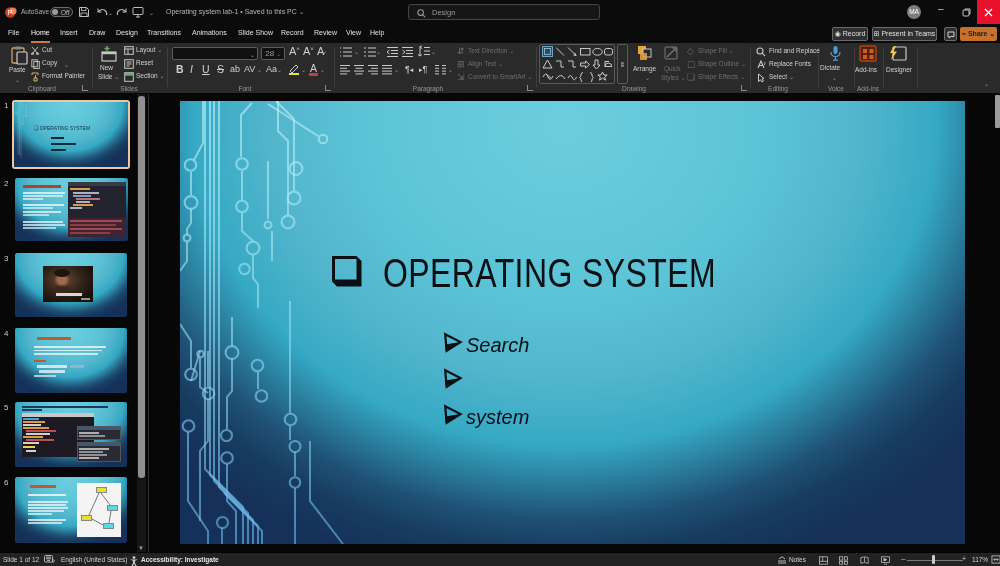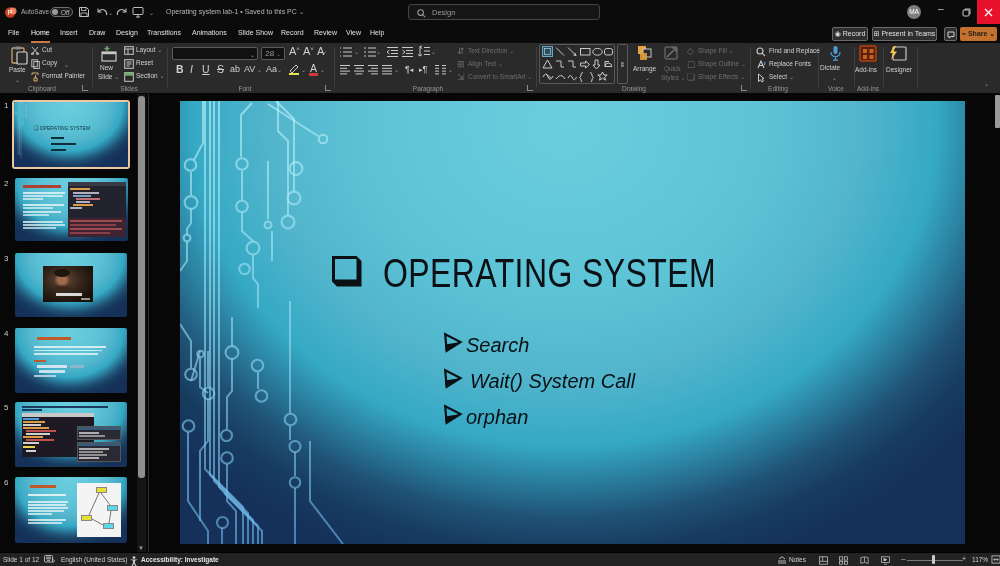--- a/index.html
+++ b/index.html
@@ -567,22 +567,21 @@
   </svg>
   <svg class="abs" style="left:263px;top:303px" width="20" height="21" viewBox="0 0 20 21">
     <path d="M2.2 2.2 L17.5 10 L3.6 18.8 Z" fill="none" stroke="#0b1015" stroke-width="2.2"></path>
     <path d="M3.2 19.6 L17.9 10 L2 12.6 L2 15 Z" fill="#0b1015"></path>
   </svg>
   <svg class="abs" style="left:152px;top:155px" width="30" height="31" viewBox="0 0 30 31">
     <path d="M0 0 H24.5 L29.5 5 V30.5 H5 L0 25.5 Z M3 3 V23.5 H24.5 V3 Z" fill="#0b1015" fill-rule="evenodd"></path>
   </svg>
   <div id="slidetitle">OPERATING SYSTEM</div>
   <div class="bullet-line" style="left:286px;top:234px;">Search</div>
-  <div class="bullet-line" style="left:290px;top:270px;">Wait() System Call</div>
-  <div class="bullet-line" style="left:286px;top:306px;">orphan</div>
+  <div class="bullet-line" style="left:286px;top:306px;">system</div>
 </div>
 
 <div class="abs" style="left:995px;top:95px;width:5px;height:33px;background:#9a9a9a;border-radius:1px;"></div>
 
 <div class="abs" id="statusbar"></div>
 <div class="abs" style="left:3px;top:556px;color:#d0d0d0;font-size:6.5px;">Slide 1 of 12</div>
 <svg class="abs" style="left:44px;top:555px" width="11" height="9" viewBox="0 0 11 9" fill="none" stroke="#c9c9c9" stroke-width="0.9">
   <rect x="0.5" y="0.5" width="8" height="6.5" rx="1"></rect>
     <path d="M2 2.2 h5 M2 3.8 h5 M3 5.4 h3 M8.5 4 l2 2 l-2 2"></path>
 </svg>

